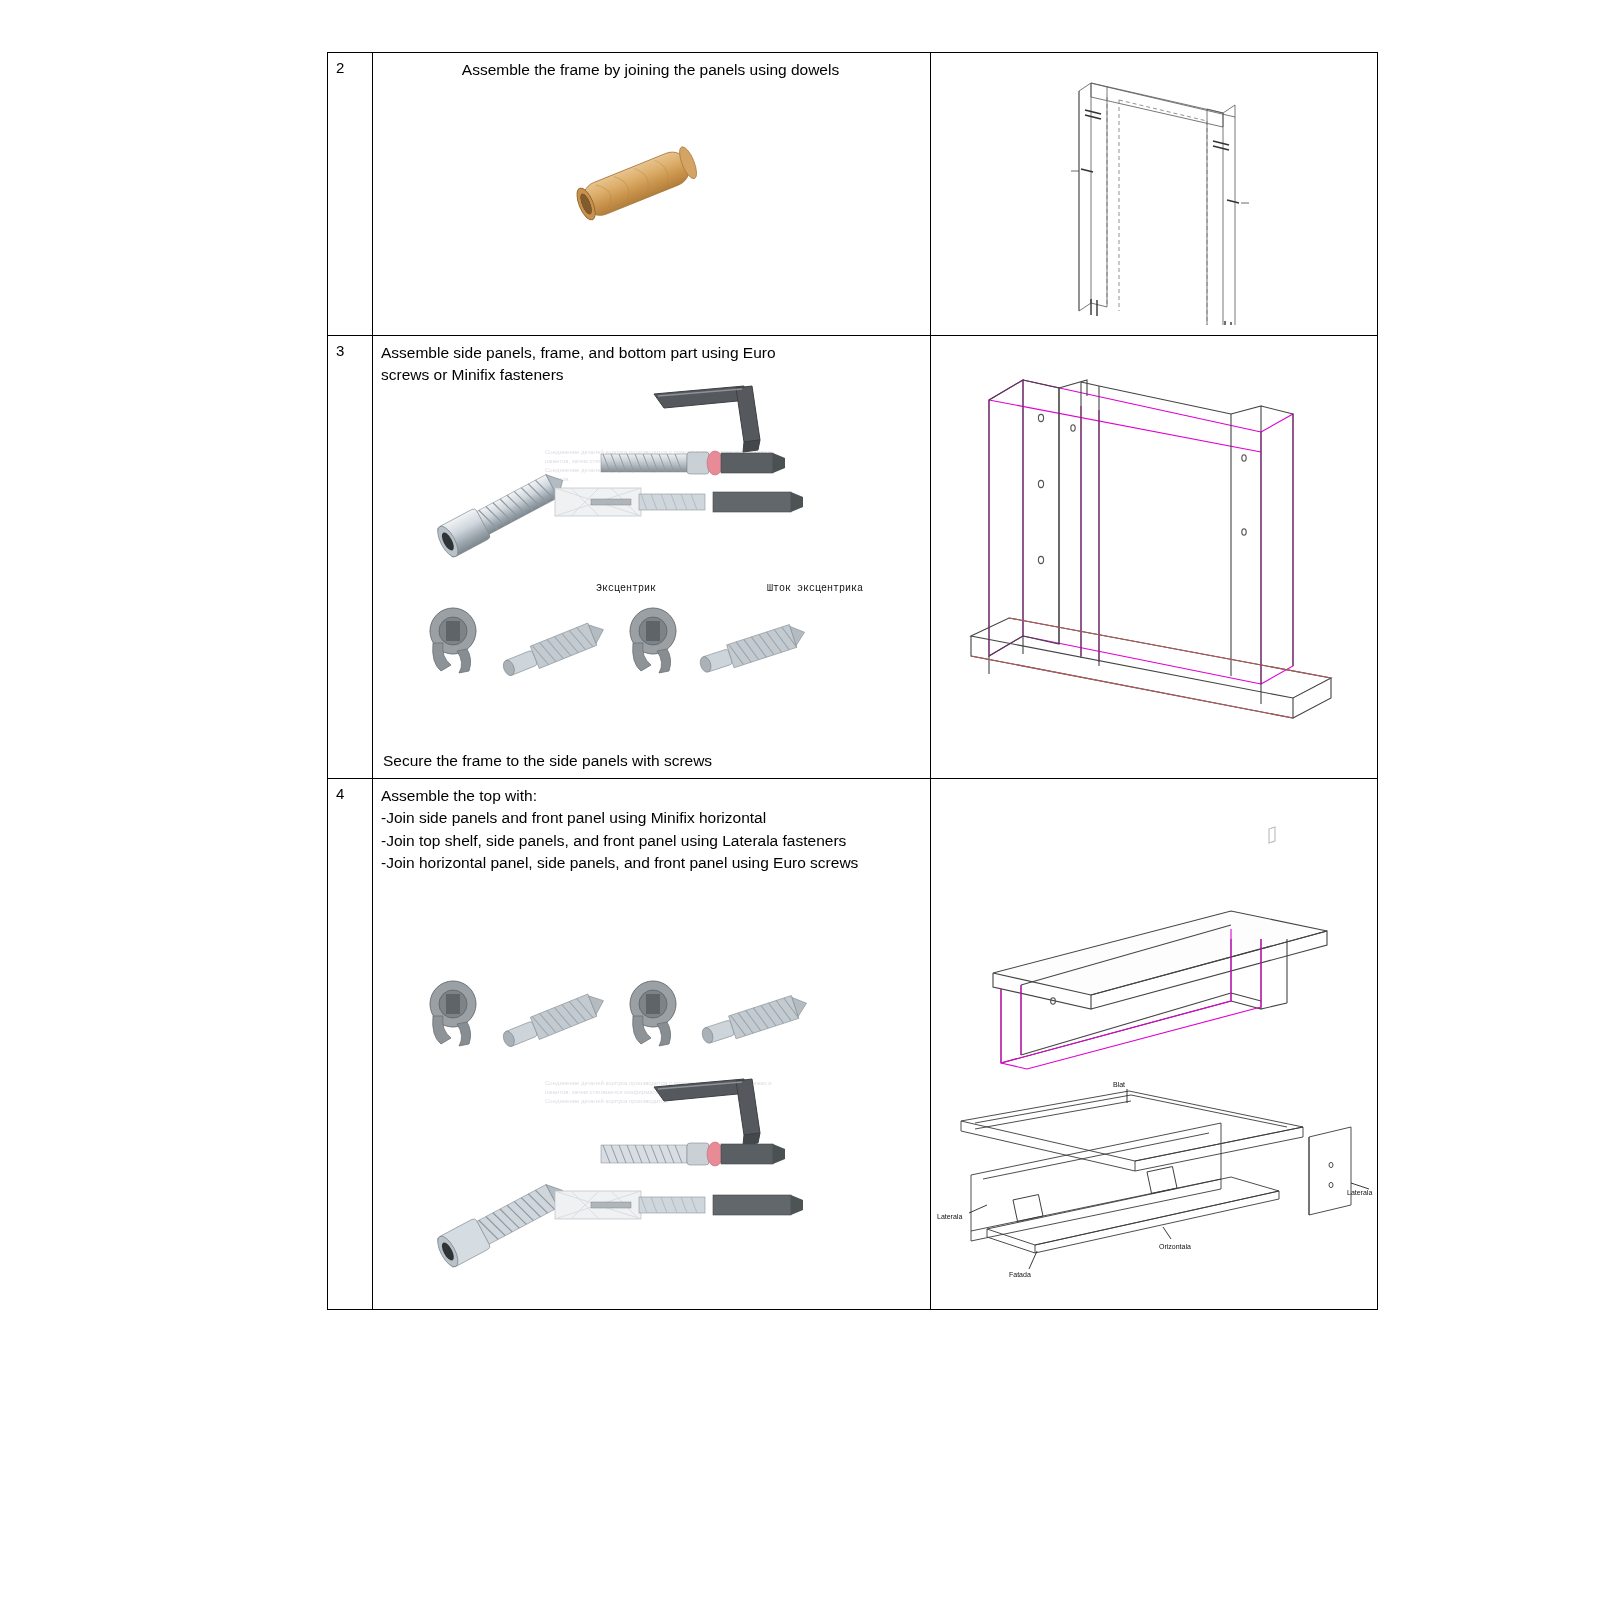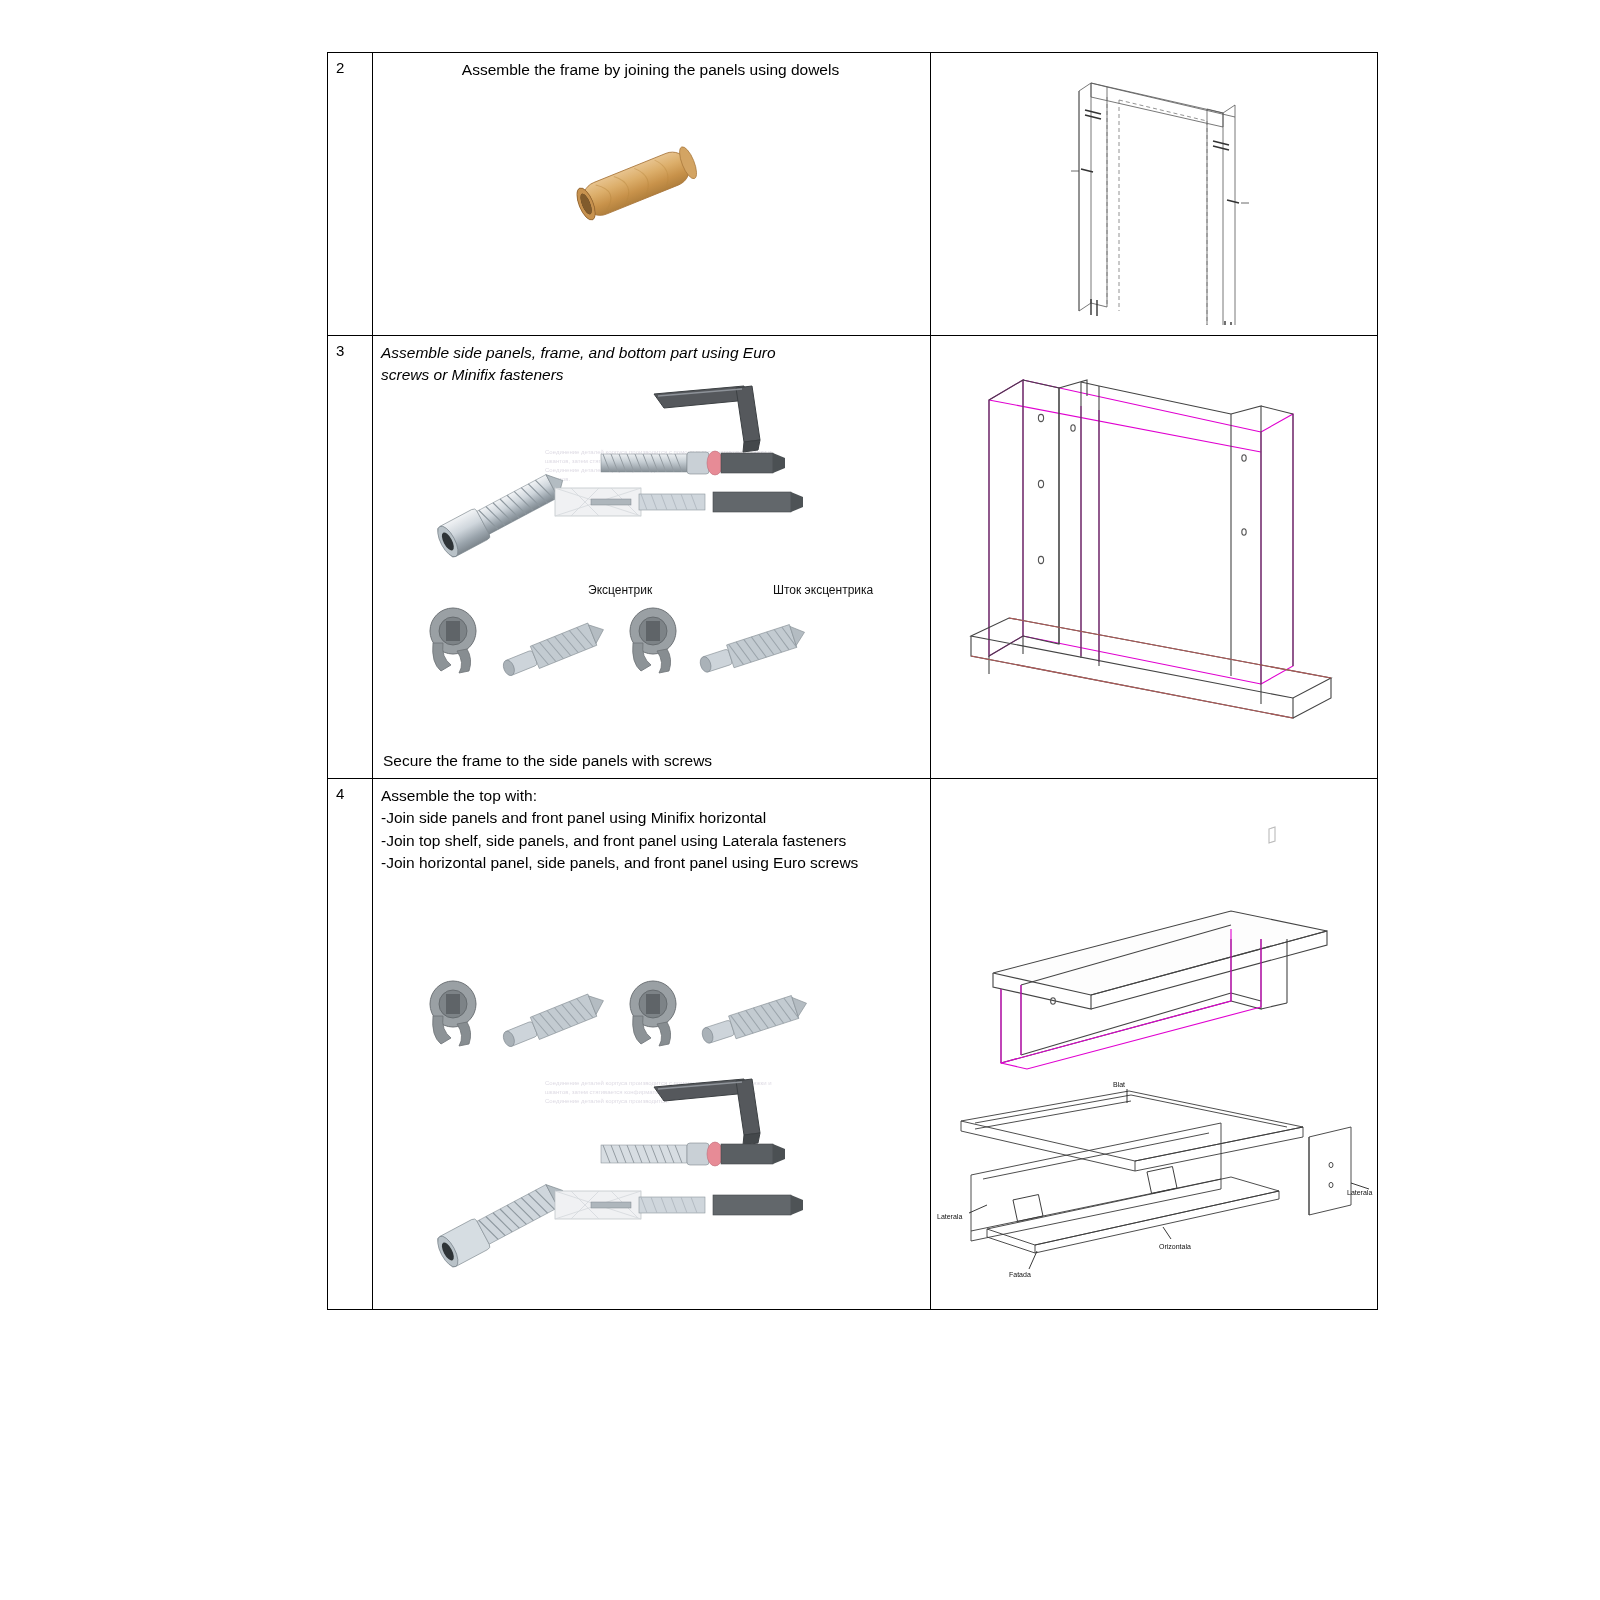--- a/index.html
+++ b/index.html
@@ -57,23 +57,24 @@
     position: absolute;
     left: 10px;
     bottom: 6px;
     font-size: 15.5px;
     white-space: nowrap;
     text-align: right;
   }
 
   .tiny-label {
     position: absolute;
-    font-size: 12px;
+    font-size: 10px;
     color: #111;
-    font-family: Liberation Sans, sans-serif;
+    font-family: Liberation Mono, monospace;
+    margin-left: 8px;
   }
   .ghost-text {
     position: absolute;
     font-size: 6px;
     color: #dedbe4;
     line-height: 1.5;
     width: 230px;
     user-select: none;
   }
   svg { display: block; }
@@ -173,21 +174,21 @@
           </div>
         </td>
       </tr>
 
       <tr>
         <td class="col-num">
           <div class="num">3</div>
         </td>
         <td class="col-txt">
           <div class="txtcell" style="height:432px;">
-            <div style="max-width:445px;font-style:italic;">Assemble side panels, frame, and bottom part using Euro screws or Minifix fasteners</div>
+            <div style="max-width:445px;">Assemble side panels, frame, and bottom part using Euro screws or Minifix fasteners</div>
 
             <div class="ghost-text" style="left:172px; top:112px;">
               Соединение деталей корпуса производится с помощью эксцентриковой стяжки и шкантов, затем стягивается конфирматом по разметке на деталях изделия. Соединение деталей корпуса производится с помощью эксцентриковой стяжки и шкантов.
             </div>
 
             <div class="fig" style="left:45px; top:115px;">
               <svg width="170" height="120" viewBox="0 0 170 120">
                 <defs>
                   <linearGradient id="steel1" x1="0" y1="0" x2="0" y2="1">
                     <stop offset="0%" stop-color="#f2f4f6"></stop>
@@ -276,21 +277,21 @@
                     <path d="M130 18 L136 34"></path>
                     <path d="M140 18 L146 34"></path>
                 </g>
                 <rect x="40" y="23" width="40" height="6" fill="#aeb6bc" stroke="#7f888f" stroke-width="0.5"></rect>
                 <rect x="162" y="16" width="78" height="20" fill="#62676b" stroke="#44484b" stroke-width="0.6"></rect>
                 <path d="M240 16 L252 21 L252 31 L240 36 Z" fill="#4e5356"></path>
               </svg>
             </div>
 
             <div class="tiny-label" style="left:215px; top:246px;">Эксцентрик</div>
-            <div class="tiny-label" style="left:364px; top:246px;padding-left:36px;">Шток эксцентрика</div>
+            <div class="tiny-label" style="left:350px; top:246px;padding-left:36px;">Шток эксцентрика</div>
 
             <div class="fig" style="left:48px; top:265px;">
               <svg width="70" height="85" viewBox="0 0 70 85">
                 <ellipse cx="32" cy="30" rx="23" ry="23" fill="#9aa0a4" stroke="#6d7276" stroke-width="1"></ellipse>
                 <ellipse cx="32" cy="30" rx="14" ry="14" fill="#7d8387" stroke="#5e6367" stroke-width="0.8"></ellipse>
                 <path d="M25 20 L39 20 L39 40 L25 40 Z" fill="#5f6468"></path>
                 <path d="M12 42 Q10 62 20 70 L30 64 Q20 56 22 42 Z" fill="#8d9397" stroke="#6d7276" stroke-width="0.8"></path>
                 <path d="M36 50 Q44 62 38 72 L48 70 Q52 58 46 48 Z" fill="#878d91" stroke="#6d7276" stroke-width="0.8"></path>
               </svg>
             </div>

